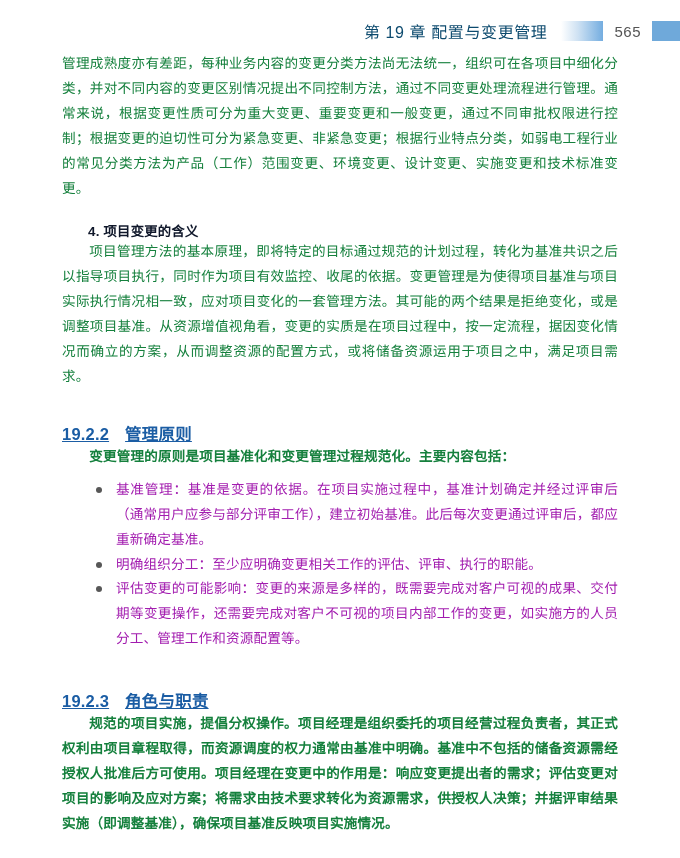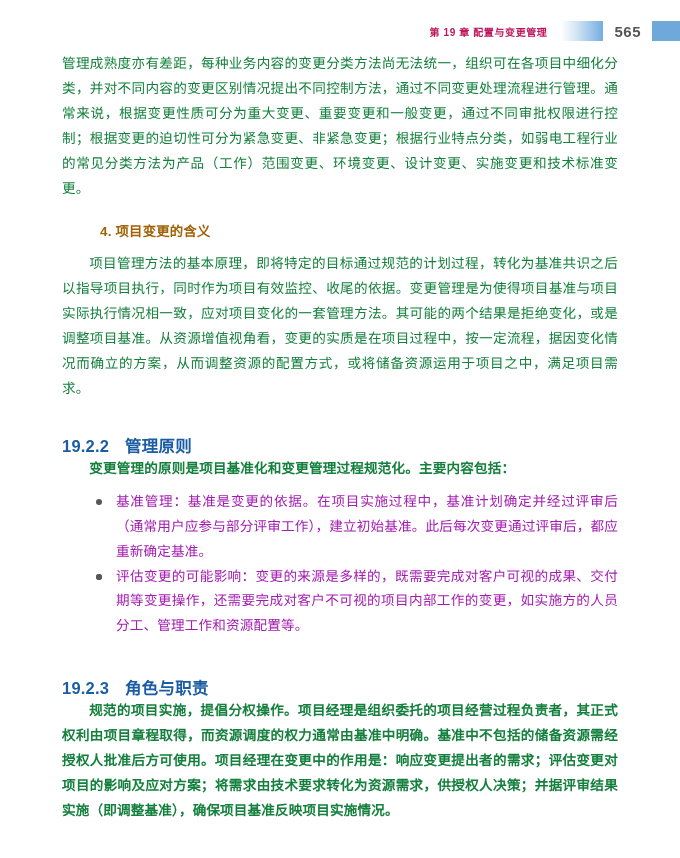--- a/index.html
+++ b/index.html
@@ -30,36 +30,36 @@
     top: 18px;
     left: 0;
     right: 0;
     height: 26px;
     display: flex;
     align-items: center;
     justify-content: flex-end;
   }
   .header-title {
     font-family: "Liberation Sans", "DejaVu Sans", sans-serif;
-    font-size: 10px;
-    font-weight: 700;
-    color: #be185d;
+    font-size: 16px;
+    font-weight: 400;
+    color: #0c4a6e;
     letter-spacing: 0.6px;
     white-space: nowrap;
   }
   .header-gradient-block {
     width: 42px;
     height: 20px;
     margin-left: 14px;
     background: linear-gradient(to right, #ffffff 0%, #cfe2f3 40%, #74ade0 100%);
   }
   .header-pagenum {
     font-family: "Liberation Sans", "DejaVu Sans", sans-serif;
     font-size: 15px;
-    font-weight: 700;
+    font-weight: 400;
     color: #555555;
     margin-left: 11px;
     margin-right: 11px;
     letter-spacing: 0.5px;
   }
   .header-solid-block {
     width: 28px;
     height: 20px;
     background: #6fa9da;
   }
@@ -86,30 +86,31 @@
   }
 
   
   h2.sec-heading {
     margin: 0;
     font-family: "Liberation Sans", "DejaVu Sans", sans-serif;
     font-size: 16.5px;
     font-weight: bold;
     color: #1b5da4;
     letter-spacing: 0.2px;
+    text-decoration: underline;
   }
   h2.sec-heading .sec-num {
     margin-right: 16px;
   }
   h3.sub-heading {
-    margin: 12px;
+    margin: 0;
     font-family: "Liberation Sans", "DejaVu Sans", sans-serif;
     font-size: 13.4px;
     font-weight: bold;
-    color: #a16207;
+    color: #0f172a;
     letter-spacing: 0.2px;
     padding-left: 26px;
   }
 
   .block-19-2-2 { margin-top: 31px; }
   .block-19-2-3 { margin-top: 36px; }
   .after-heading { margin-top: 10px; font-weight: bold; }
   .sub-heading-block { margin-top: 19px; }
   .after-sub-heading { margin-top: 9px; }
 
@@ -168,20 +169,21 @@
       </h2>
       <p class="para indent after-heading">变更管理的原则是项目基准化和变更管理过程规范化。主要内容包括：</p>
 
       <ul class="bullets">
         <li>
           <span class="bullet-dot"></span>
           <span>基准管理：基准是变更的依据。在项目实施过程中，基准计划确定并经过评审后（通常用户应参与部分评审工作），建立初始基准。此后每次变更通过评审后，都应重新确定基准。</span>
         </li>
         <li>
           <span class="bullet-dot"></span>
+          <span>明确组织分工：至少应明确变更相关工作的评估、评审、执行的职能。</span>
         </li>
         <li>
           <span class="bullet-dot"></span>
           <span>评估变更的可能影响：变更的来源是多样的，既需要完成对客户可视的成果、交付期等变更操作，还需要完成对客户不可视的项目内部工作的变更，如实施方的人员分工、管理工作和资源配置等。</span>
         </li>
       </ul>
     </div>
 
     <div class="block-19-2-3">
       <h2 class="sec-heading">

